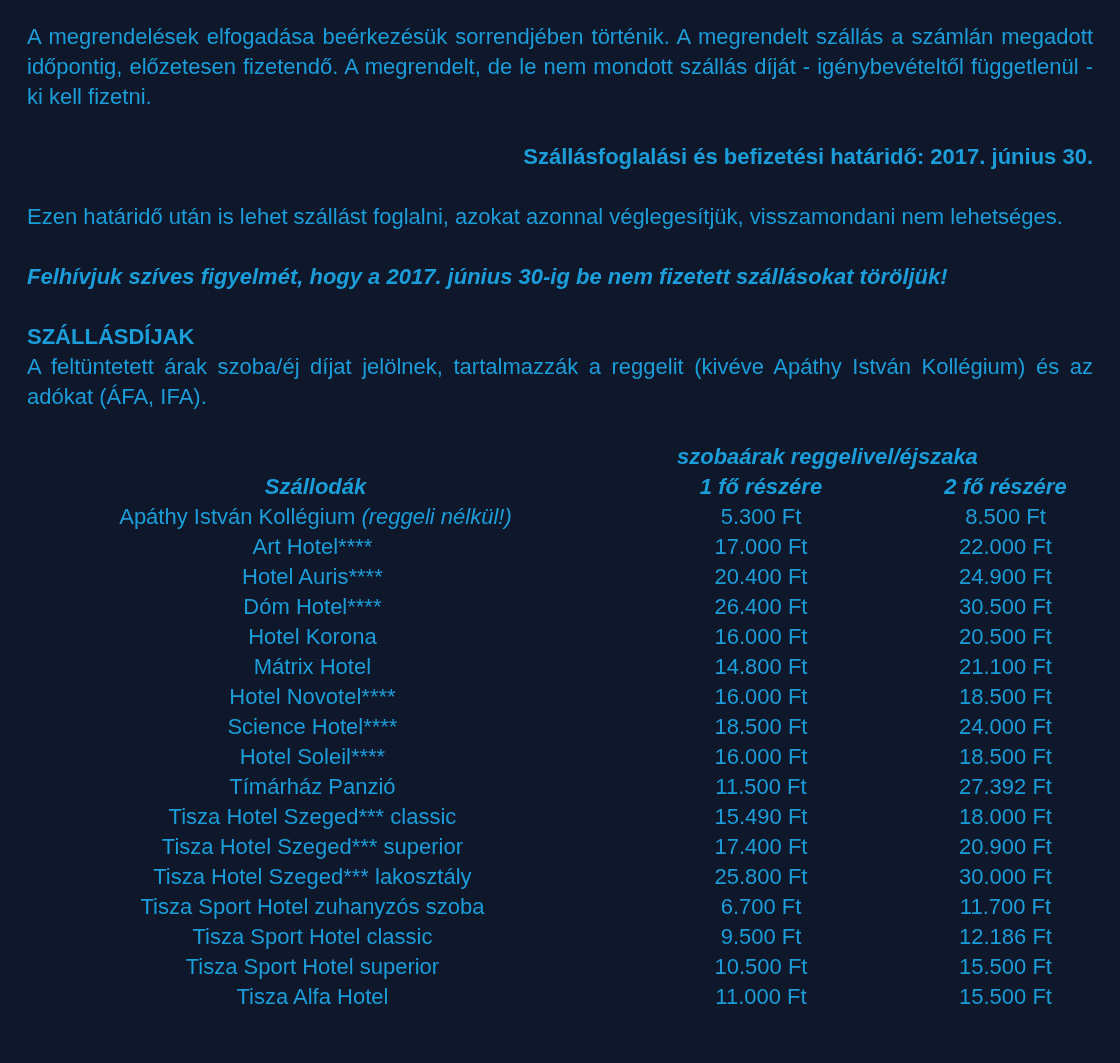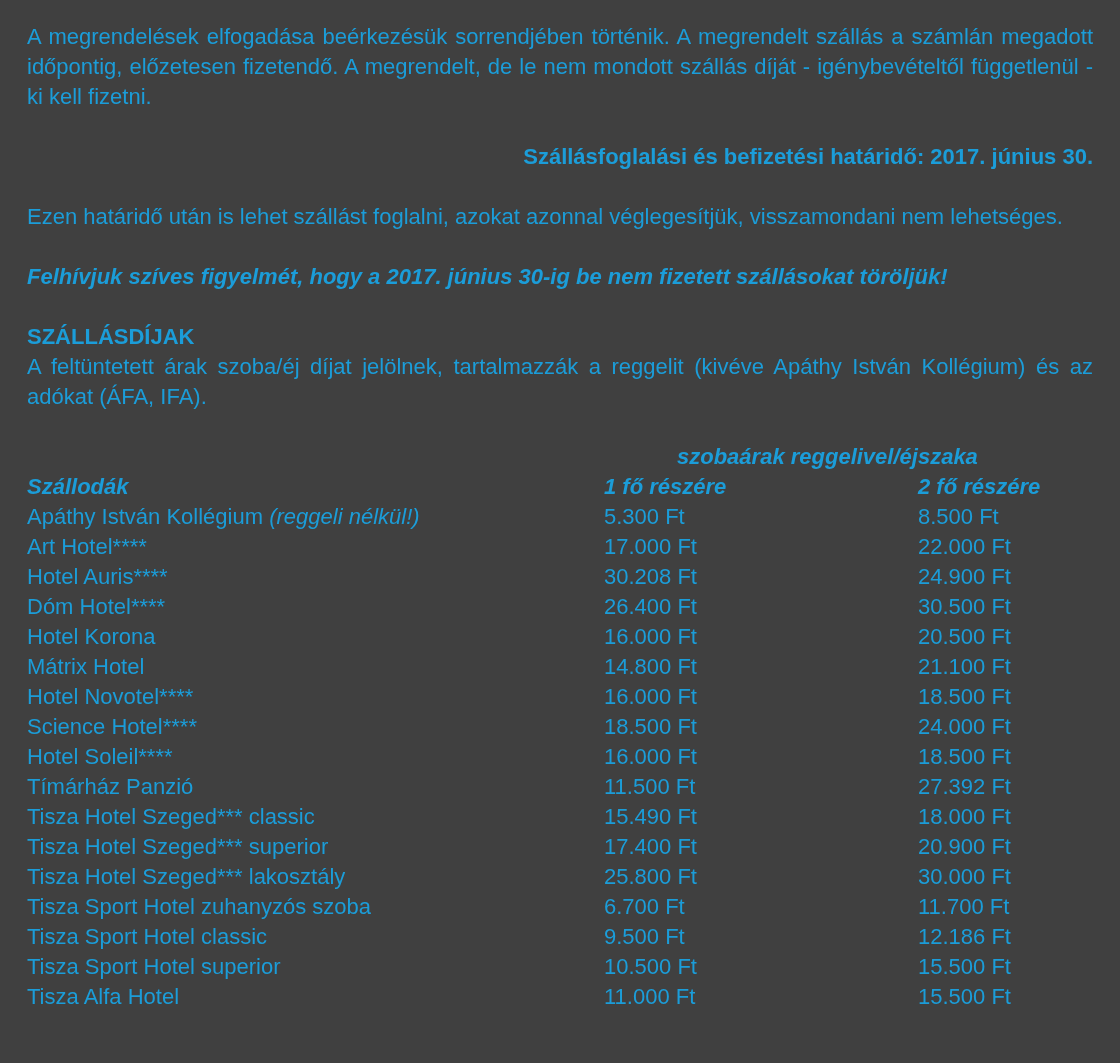--- a/index.html
+++ b/index.html
@@ -2,21 +2,21 @@
 <html lang="hu"><head>
 <meta charset="utf-8">
 <style>
   html, body { margin: 0; padding: 0; background: #ffffff; }
   .page {
     position: relative;
     width: 1120px;
     height: 1063px;
     box-sizing: border-box;
     padding: 22px 27px 0 27px;
-    background: #404040;
+    background: #0f172a;
     font-family: "Liberation Sans", sans-serif;
     font-size: 22px;
     line-height: 30px;
     color: #1b9dd9;
     overflow: hidden;
   }
   p { margin: 0; }
   .justify { text-align: justify; text-align-last: left; }
   .mt { margin-top: 30px; }
   .bold { font-weight: bold; text-align: right; }
@@ -33,20 +33,21 @@
     padding-left: 650px;
     font-weight: bold;
     font-style: italic;
     white-space: nowrap;
   }
   .trow, .thead {
     display: grid;
     grid-template-columns: 577px 314px 1fr;
     height: 30px;
     white-space: nowrap;
+    text-align: center;
   }
   .thead { font-weight: bold; font-style: italic; }
   .note { font-style: italic; margin-left: 0.28em; }
   .cell { overflow: visible; }
 </style>
 </head>
 <body>
 
 <div class="page">
 
@@ -76,21 +77,21 @@
           <div class="cell">5.300 Ft</div>
           <div class="cell">8.500 Ft</div>
         </div>
         <div class="trow">
           <div class="cell"><span>Art Hotel****</span><span class="note"></span></div>
           <div class="cell">17.000 Ft</div>
           <div class="cell">22.000 Ft</div>
         </div>
         <div class="trow">
           <div class="cell"><span>Hotel Auris****</span><span class="note"></span></div>
-          <div class="cell">30.208 Ft</div>
+          <div class="cell">20.400 Ft</div>
           <div class="cell">24.900 Ft</div>
         </div>
         <div class="trow">
           <div class="cell"><span>Dóm Hotel****</span><span class="note"></span></div>
           <div class="cell">26.400 Ft</div>
           <div class="cell">30.500 Ft</div>
         </div>
         <div class="trow">
           <div class="cell"><span>Hotel Korona</span><span class="note"></span></div>
           <div class="cell">16.000 Ft</div>

